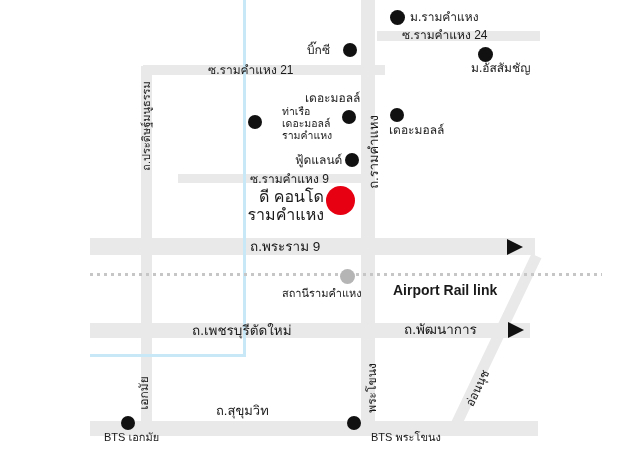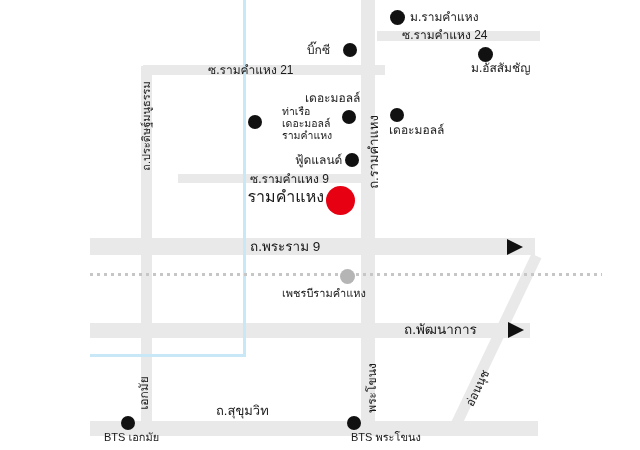--- a/index.html
+++ b/index.html
@@ -38,27 +38,29 @@
   <div class="road" style="left:90px;top:421px;width:448px;height:15px;"></div>
   <div class="road" style="left:141px;top:66px;width:11px;height:370px;"></div>
   <div class="road" style="left:361px;top:0;width:14px;height:436px;"></div>
   <div class="road" style="left:531px;top:256px;width:11px;height:186px;transform:rotate(25.5deg);transform-origin:50% 0;"></div>
 
   <div class="canal" style="left:243px;top:0;width:3px;height:356px;"></div>
   <div class="canal" style="left:90px;top:354px;width:156px;height:3px;"></div>
 
   <div class="rail"></div>
   <div class="station"></div>
-  <div class="lbl" style="left:282px;top:286px;font-size:11px;">เพชรบีรามคำแหง</div>
+  <div class="lbl" style="left:282px;top:286px;font-size:11px;">สถานีรามคำแหง</div>
+  <div class="lbl" style="left:393px;top:283px;font-size:14px;font-weight:bold;">Airport Rail link</div>
 
   <div class="lbl soilbl" style="left:402px;top:29px;">ซ.รามคำแหง 24</div>
   <div class="lbl soilbl" style="left:208px;top:64px;">ซ.รามคำแหง 21</div>
   <div class="lbl soilbl" style="left:250px;top:173px;">ซ.รามคำแหง 9</div>
   <div class="lbl roadlbl" style="left:250px;top:239px;">ถ.พระราม 9</div>
   <div class="arrow" style="left:507px;top:239px;"></div>
+  <div class="lbl roadlbl" style="left:192px;top:323px;">ถ.เพชรบุรีตัดใหม่</div>
   <div class="lbl roadlbl" style="left:404px;top:322px;">ถ.พัฒนาการ</div>
   <div class="arrow" style="left:508px;top:322px;"></div>
   <div class="lbl roadlbl" style="left:216px;top:403px;font-size:13px;">ถ.สุขุมวิท</div>
 
   <div class="vlbl" style="left:146px;top:126px;font-size:11px;">ถ.ประดิษฐ์มนูธรรม</div>
   <div class="vlbl" style="left:143px;top:393px;font-size:12px;">เอกมัย</div>
   <div class="vlbl" style="left:373px;top:152px;font-size:13px;">ถ.รามคำแหง</div>
   <div class="vlbl" style="left:371px;top:388px;font-size:12px;">พระโขนง</div>
   <div class="vlbl" style="left:477px;top:388px;font-size:12px;transform:translate(-50%,-50%) rotate(-64.5deg);">อ่อนนุช</div>
 
@@ -82,21 +84,22 @@
     <div>ท่าเรือ</div>
     <div>เดอะมอลล์</div>
     <div>รามคำแหง</div>
   </div>
 
   <div class="lbl soilbl" style="left:295px;top:154px;">ฟู้ดแลนด์</div>
   <div class="dot" style="left:345px;top:153px;"></div>
 
   <div class="marker"></div>
   <div class="condo">
+    <div>ดี คอนโด</div>
     <div>รามคำแหง</div>
   </div>
 
   <div class="dot" style="left:121px;top:416px;"></div>
   <div class="lbl btslbl" style="left:104px;top:431px;">BTS เอกมัย</div>
   <div class="dot" style="left:347px;top:416px;"></div>
-  <div class="lbl btslbl" style="left:310px;top:431px;padding-left:41px;">BTS พระโขนง</div>
+  <div class="lbl btslbl" style="left:330px;top:431px;padding-left:41px;">BTS พระโขนง</div>
 
 </div>
 
 </body></html>

